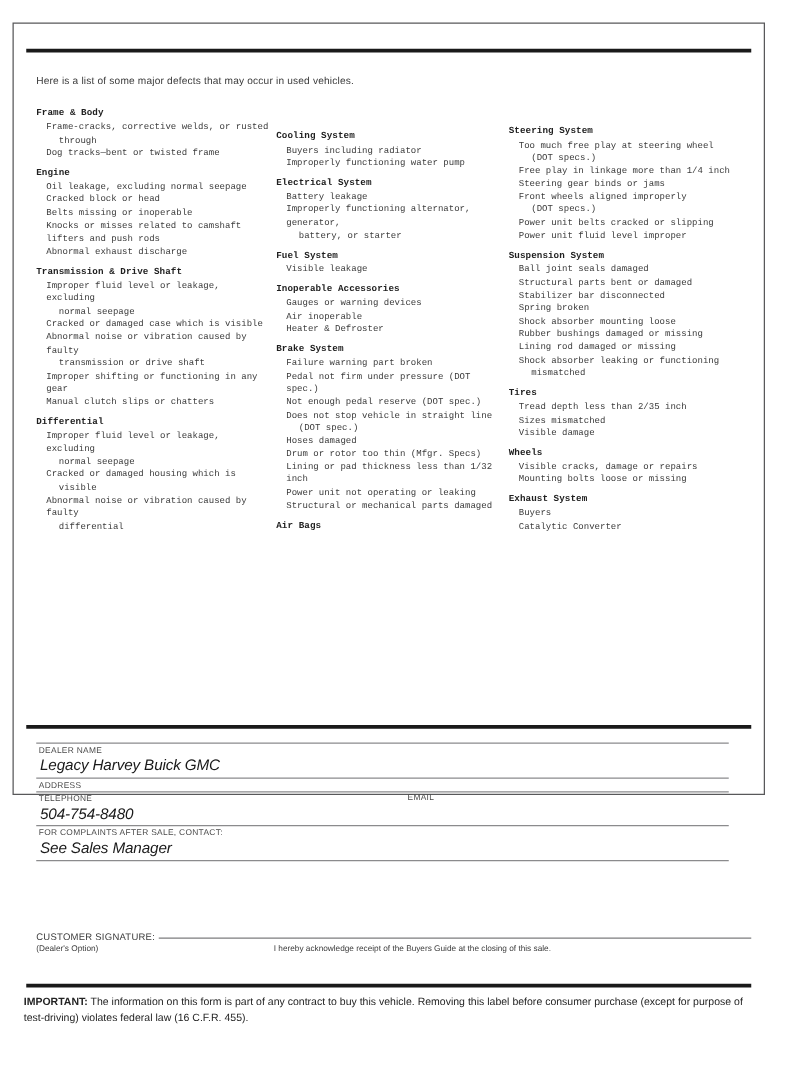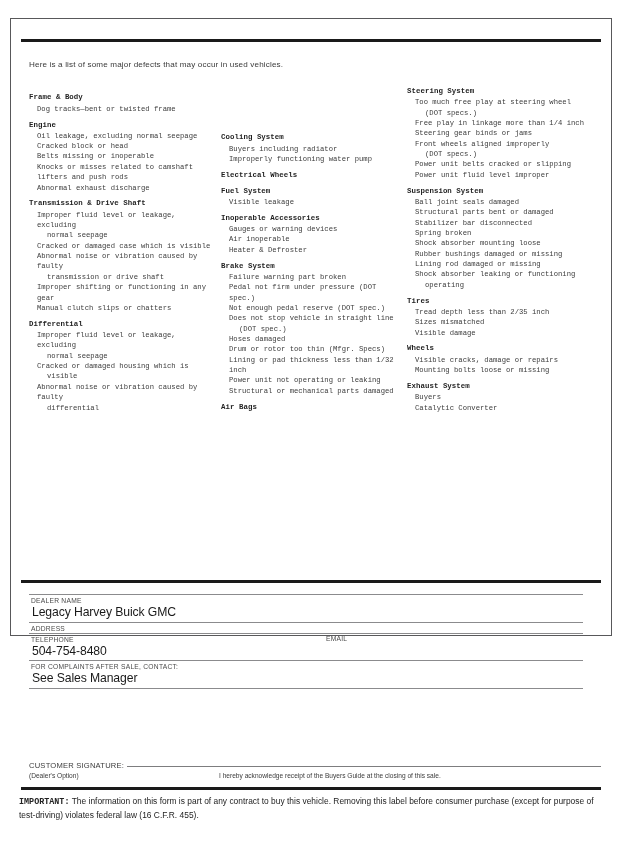--- a/index.html
+++ b/index.html
@@ -112,38 +112,38 @@
     line-height: 1.35;
     padding-left: 2px;
   }
   .field-value {
     font-size: 12.2px;
     color: #1a1a1a;
     line-height: 1.28;
     padding-left: 3px;
     padding-bottom: 1px;
     letter-spacing: -0.1px;
+    font-style: italic;
   }
   .field-email-label {
     position: absolute;
     left: 297px;
     top: 1px;
     font-size: 6.7px;
     color: #4a4a4a;
     letter-spacing: 0.25px;
   }
   .field-end { border-top: 1px solid #8b8b8d; height: 0; }
 
   
   .sig {
     position: absolute;
     left: 18px;
     top: 726px;
     width: 572px;
-    margin-top: 16px;
   }
   .sig-row {
     display: flex;
     align-items: baseline;
   }
   .sig-label {
     font-size: 7.6px;
     color: #3b3b3b;
     letter-spacing: 0.2px;
     white-space: nowrap;
@@ -181,36 +181,37 @@
   .important {
     position: absolute;
     left: 8px;
     top: 776px;
     width: 578px;
     font-size: 8.4px;
     line-height: 1.5;
     color: #232323;
     letter-spacing: 0.02px;
   }
-  .important b { font-weight: bold; font-family: Liberation Mono, monospace; }
+  .important b { font-weight: bold; }
 </style>
 </head>
 <body>
 
 <div class="page">
 
   <div class="top-rule"></div>
 
   <div class="intro">Here is a list of some major defects that may occur in used vehicles.</div>
 
   <div class="defects">
     <div class="col col-1">
         <div class="grp">
           <div class="grp-title">Frame &amp; Body</div>
           <ul class="grp-list">
+            <li><span>Frame-cracks, corrective welds, or rusted</span><span class="cont">through</span></li>
             <li><span>Dog tracks—bent or twisted frame</span></li>
           </ul>
         </div>
         <div class="grp">
           <div class="grp-title">Engine</div>
           <ul class="grp-list">
             <li><span>Oil leakage, excluding normal seepage</span></li>
             <li><span>Cracked block or head</span></li>
             <li><span>Belts missing or inoperable</span></li>
             <li><span>Knocks or misses related to camshaft</span></li>
@@ -239,21 +240,25 @@
       </div>
     <div class="col col-2">
         <div class="grp">
           <div class="grp-title">Cooling System</div>
           <ul class="grp-list">
             <li><span>Buyers including radiator</span></li>
             <li><span>Improperly functioning water pump</span></li>
           </ul>
         </div>
         <div class="grp">
-          <div class="grp-title">Electrical Wheels</div>
+          <div class="grp-title">Electrical System</div>
+          <ul class="grp-list">
+            <li><span>Battery leakage</span></li>
+            <li><span>Improperly functioning alternator, generator,</span><span class="cont">battery, or starter</span></li>
+          </ul>
         </div>
         <div class="grp">
           <div class="grp-title">Fuel System</div>
           <ul class="grp-list">
             <li><span>Visible leakage</span></li>
           </ul>
         </div>
         <div class="grp">
           <div class="grp-title">Inoperable Accessories</div>
           <ul class="grp-list">
@@ -295,21 +300,21 @@
         <div class="grp">
           <div class="grp-title">Suspension System</div>
           <ul class="grp-list">
             <li><span>Ball joint seals damaged</span></li>
             <li><span>Structural parts bent or damaged</span></li>
             <li><span>Stabilizer bar disconnected</span></li>
             <li><span>Spring broken</span></li>
             <li><span>Shock absorber mounting loose</span></li>
             <li><span>Rubber bushings damaged or missing</span></li>
             <li><span>Lining rod damaged or missing</span></li>
-            <li><span>Shock absorber leaking or functioning</span><span class="cont">operating</span></li>
+            <li><span>Shock absorber leaking or functioning</span><span class="cont">mismatched</span></li>
           </ul>
         </div>
         <div class="grp">
           <div class="grp-title">Tires</div>
           <ul class="grp-list">
             <li><span>Tread depth less than 2/35 inch</span></li>
             <li><span>Sizes mismatched</span></li>
             <li><span>Visible damage</span></li>
           </ul>
         </div>

